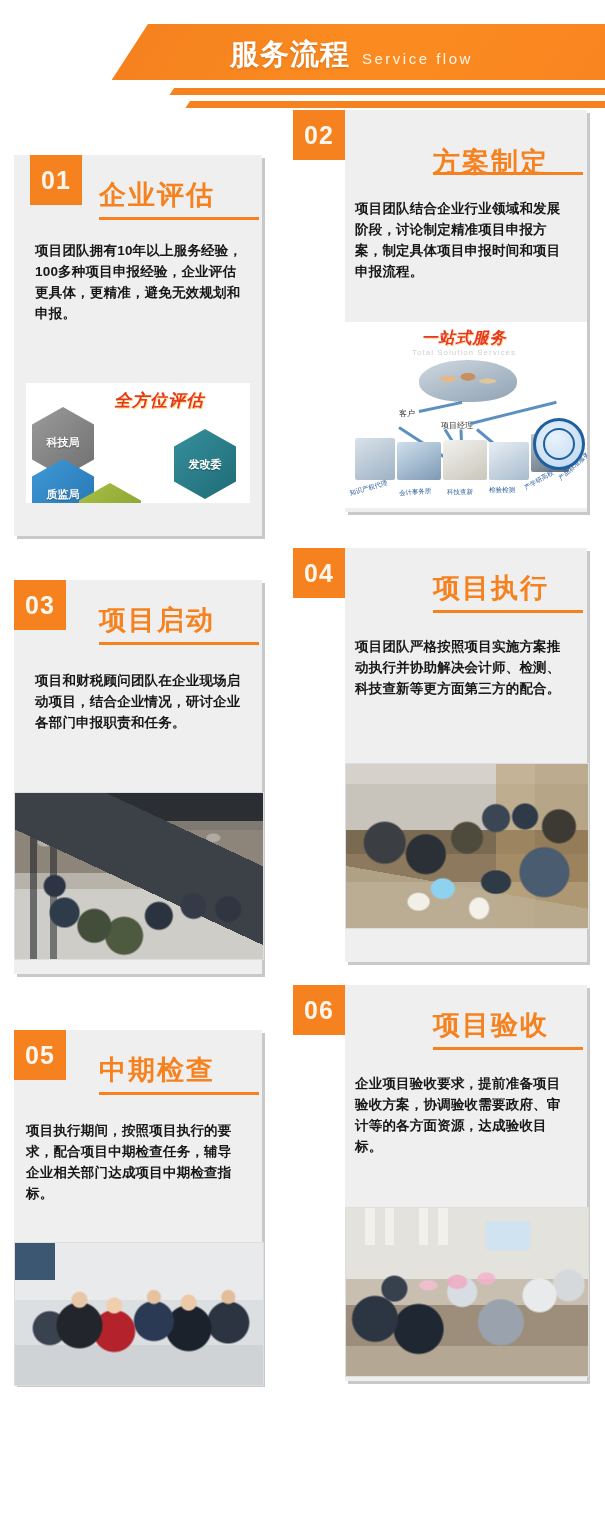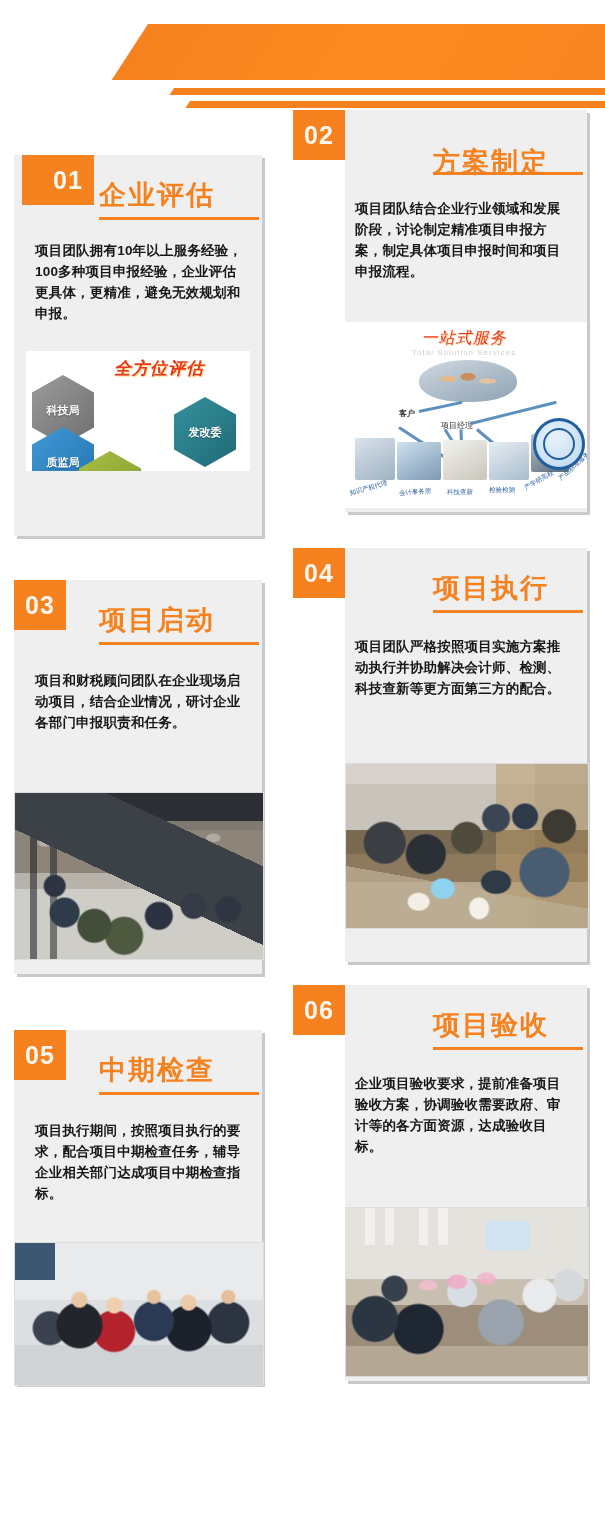--- a/index.html
+++ b/index.html
@@ -93,21 +93,21 @@
   .hexttl{
     position:absolute;font-size:17px;font-weight:bold;
     color:#e8371f;letter-spacing:1px;
     text-shadow:1px 1px 0 #ffe08a;
     font-style:italic;
   }
 
   
   .osimg{position:absolute;background:#ffffff;overflow:hidden;}
   .os-title{position:absolute;left:50%;top:6px;transform:translateX(-50%);
-    font-size:16px;font-weight:normal;font-style:italic;color:#e8371f;letter-spacing:1px;
+    font-size:16px;font-weight:bold;font-style:italic;color:#e8371f;letter-spacing:1px;
     text-shadow:1px 1px 0 #ffd9a0;white-space:nowrap;}
   .os-sub{position:absolute;left:50%;top:26px;transform:translateX(-50%);
     font-size:8px;color:#cfcfcf;letter-spacing:1px;white-space:nowrap;}
   .os-node{position:absolute;background:#b9c6d4;border-radius:2px;}
   .os-lab{position:absolute;font-size:6.5px;color:#2c5f9e;white-space:nowrap;}
   .os-arrow{position:absolute;background:#3f7cb5;height:3px;transform-origin:left center;opacity:.85;}
   .os-seal{position:absolute;width:46px;height:46px;border-radius:50%;
     border:3px solid #1f5fa0;background:radial-gradient(circle at 40% 35%,#e9f2fb,#bcd6ef);}
   .os-seal:after{content:"";position:absolute;left:7px;top:7px;right:7px;bottom:7px;
     border-radius:50%;border:2px solid #1f5fa0;}
@@ -137,30 +137,34 @@
 </style>
 </head>
 <body>
 
 <div class="page">
 
   <div class="header">
     <div class="hdr-band"></div>
     <div class="hdr-band2"></div>
     <div class="hdr-band3"></div>
+    <div class="hdr-text">
+      <span class="hdr-cn">服务流程</span>
+      <span class="hdr-en">Service flow</span>
+    </div>
   </div>
 
   <div class="card" style="left:14px;top:155px;width:252px;height:385px;">
     <div class="card-body" style="left:0;top:0;width:248px;height:381px;"></div>
-    <div class="badge" style="left:8px;top:0px;padding-left:20px;">01</div>
+    <div class="badge" style="left:16px;top:0px;">01</div>
     <div class="card-title" style="left:85px;top:22px;">企业评估</div>
     <div class="title-rule" style="left:85px;top:62px;width:160px;"></div>
     <div class="card-desc" style="left:21px;top:85px;width:208px;">项目团队拥有10年以上服务经验，100多种项目申报经验，企业评估更具体，更精准，避免无效规划和申报。</div>
 
-    <div class="hexwrap" style="left:12px;top:196px;width:224px;height:120px;">
+    <div class="hexwrap" style="left:12px;top:228px;width:224px;height:120px;">
       <div class="hexttl" style="left:88px;top:6px;">全方位评估</div>
       <div class="hex" style="left:6px;top:24px;background:linear-gradient(135deg,#9b9b9b,#6f6f6f);">
         <span>科技局</span>
       </div>
       <div class="hex" style="left:148px;top:46px;background:linear-gradient(135deg,#35909c,#1f6b77);">
         <span>发改委</span>
       </div>
       <div class="hex" style="left:6px;top:76px;background:linear-gradient(135deg,#3f99d6,#2372ae);">
         <span>质监局</span>
       </div>
@@ -180,21 +184,21 @@
     <div class="osimg" style="left:48px;top:212px;width:246px;height:186px;">
       <div class="os-title">一站式服务</div>
       <div class="os-sub">Total Solution Services</div>
 
       <div class="os-node" style="left:78px;top:38px;width:98px;height:42px;border-radius:50% 50% 45% 45%;background:
           radial-gradient(ellipse at 30% 45%,#e4b98a 0 8px,transparent 9px),
           radial-gradient(ellipse at 50% 40%,#c98f5e 0 7px,transparent 8px),
           radial-gradient(ellipse at 70% 50%,#e0c49b 0 8px,transparent 9px),
           linear-gradient(160deg,#cfd8e0,#8fa2b4);"></div>
 
-      <div class="os-lab" style="left:58px;top:86px;color:#333;font-size:8px;font-weight:bold;">客户</div>
+      <div class="os-lab" style="left:58px;top:86px;color:#333;font-size:8px;">客户</div>
       <div class="os-lab" style="left:100px;top:98px;color:#333;font-size:8px;">项目经理</div>
 
       <div class="os-arrow" style="left:78px;top:88px;width:44px;transform:rotate(-12deg);"></div>
       <div class="os-arrow" style="left:130px;top:100px;width:88px;transform:rotate(-14deg);"></div>
       <div class="os-arrow" style="left:58px;top:104px;width:60px;transform:rotate(33deg);"></div>
       <div class="os-arrow" style="left:104px;top:106px;width:48px;transform:rotate(58deg);"></div>
       <div class="os-arrow" style="left:120px;top:106px;width:42px;transform:rotate(88deg);"></div>
       <div class="os-arrow" style="left:136px;top:106px;width:46px;transform:rotate(40deg);"></div>
 
       <div class="os-node" style="left:14px;top:116px;width:40px;height:42px;background:linear-gradient(150deg,#d9e2ea,#9eb2c4);"></div>
@@ -269,21 +273,21 @@
         radial-gradient(ellipse at 30% 84%,#f2efe6 0 10px,transparent 12px),
         radial-gradient(ellipse at 55% 88%,#f4f1e8 0 9px,transparent 11px);"></div>
     </div>
   </div>
 
   <div class="card" style="left:14px;top:1030px;width:252px;height:358px;">
     <div class="card-body" style="left:0;top:0;width:248px;height:354px;"></div>
     <div class="badge" style="left:0px;top:0px;">05</div>
     <div class="card-title" style="left:85px;top:22px;">中期检查</div>
     <div class="title-rule" style="left:85px;top:62px;width:160px;"></div>
-    <div class="card-desc" style="left:21px;top:90px;width:208px;">项目执行期间，按照项目执行的要求，配合项目中期检查任务，辅导企业相关部门达成项目中期检查指标。</div>
+    <div class="card-desc" style="left:12px;top:90px;width:208px;">项目执行期间，按照项目执行的要求，配合项目中期检查任务，辅导企业相关部门达成项目中期检查指标。</div>
     <div class="photo" style="left:0px;top:212px;width:248px;height:142px;">
       <div class="photo-inner" style="background:
         linear-gradient(180deg,#e9eaec 0 40%,#dcdfe2 40% 72%,#cfd3d6 72% 100%);"></div>
       <div class="photo-inner" style="background:
         linear-gradient(90deg,#1e3d5c 0 16%,transparent 16% 100%);opacity:.85;height:26%;"></div>
       <div class="photo-inner" style="background:
         radial-gradient(circle at 26% 58%,#22262c 0 22px,transparent 24px),
         radial-gradient(circle at 40% 62%,#b4232c 0 20px,transparent 22px),
         radial-gradient(circle at 56% 55%,#2a3a55 0 19px,transparent 21px),
         radial-gradient(circle at 70% 60%,#1c222c 0 22px,transparent 24px),

